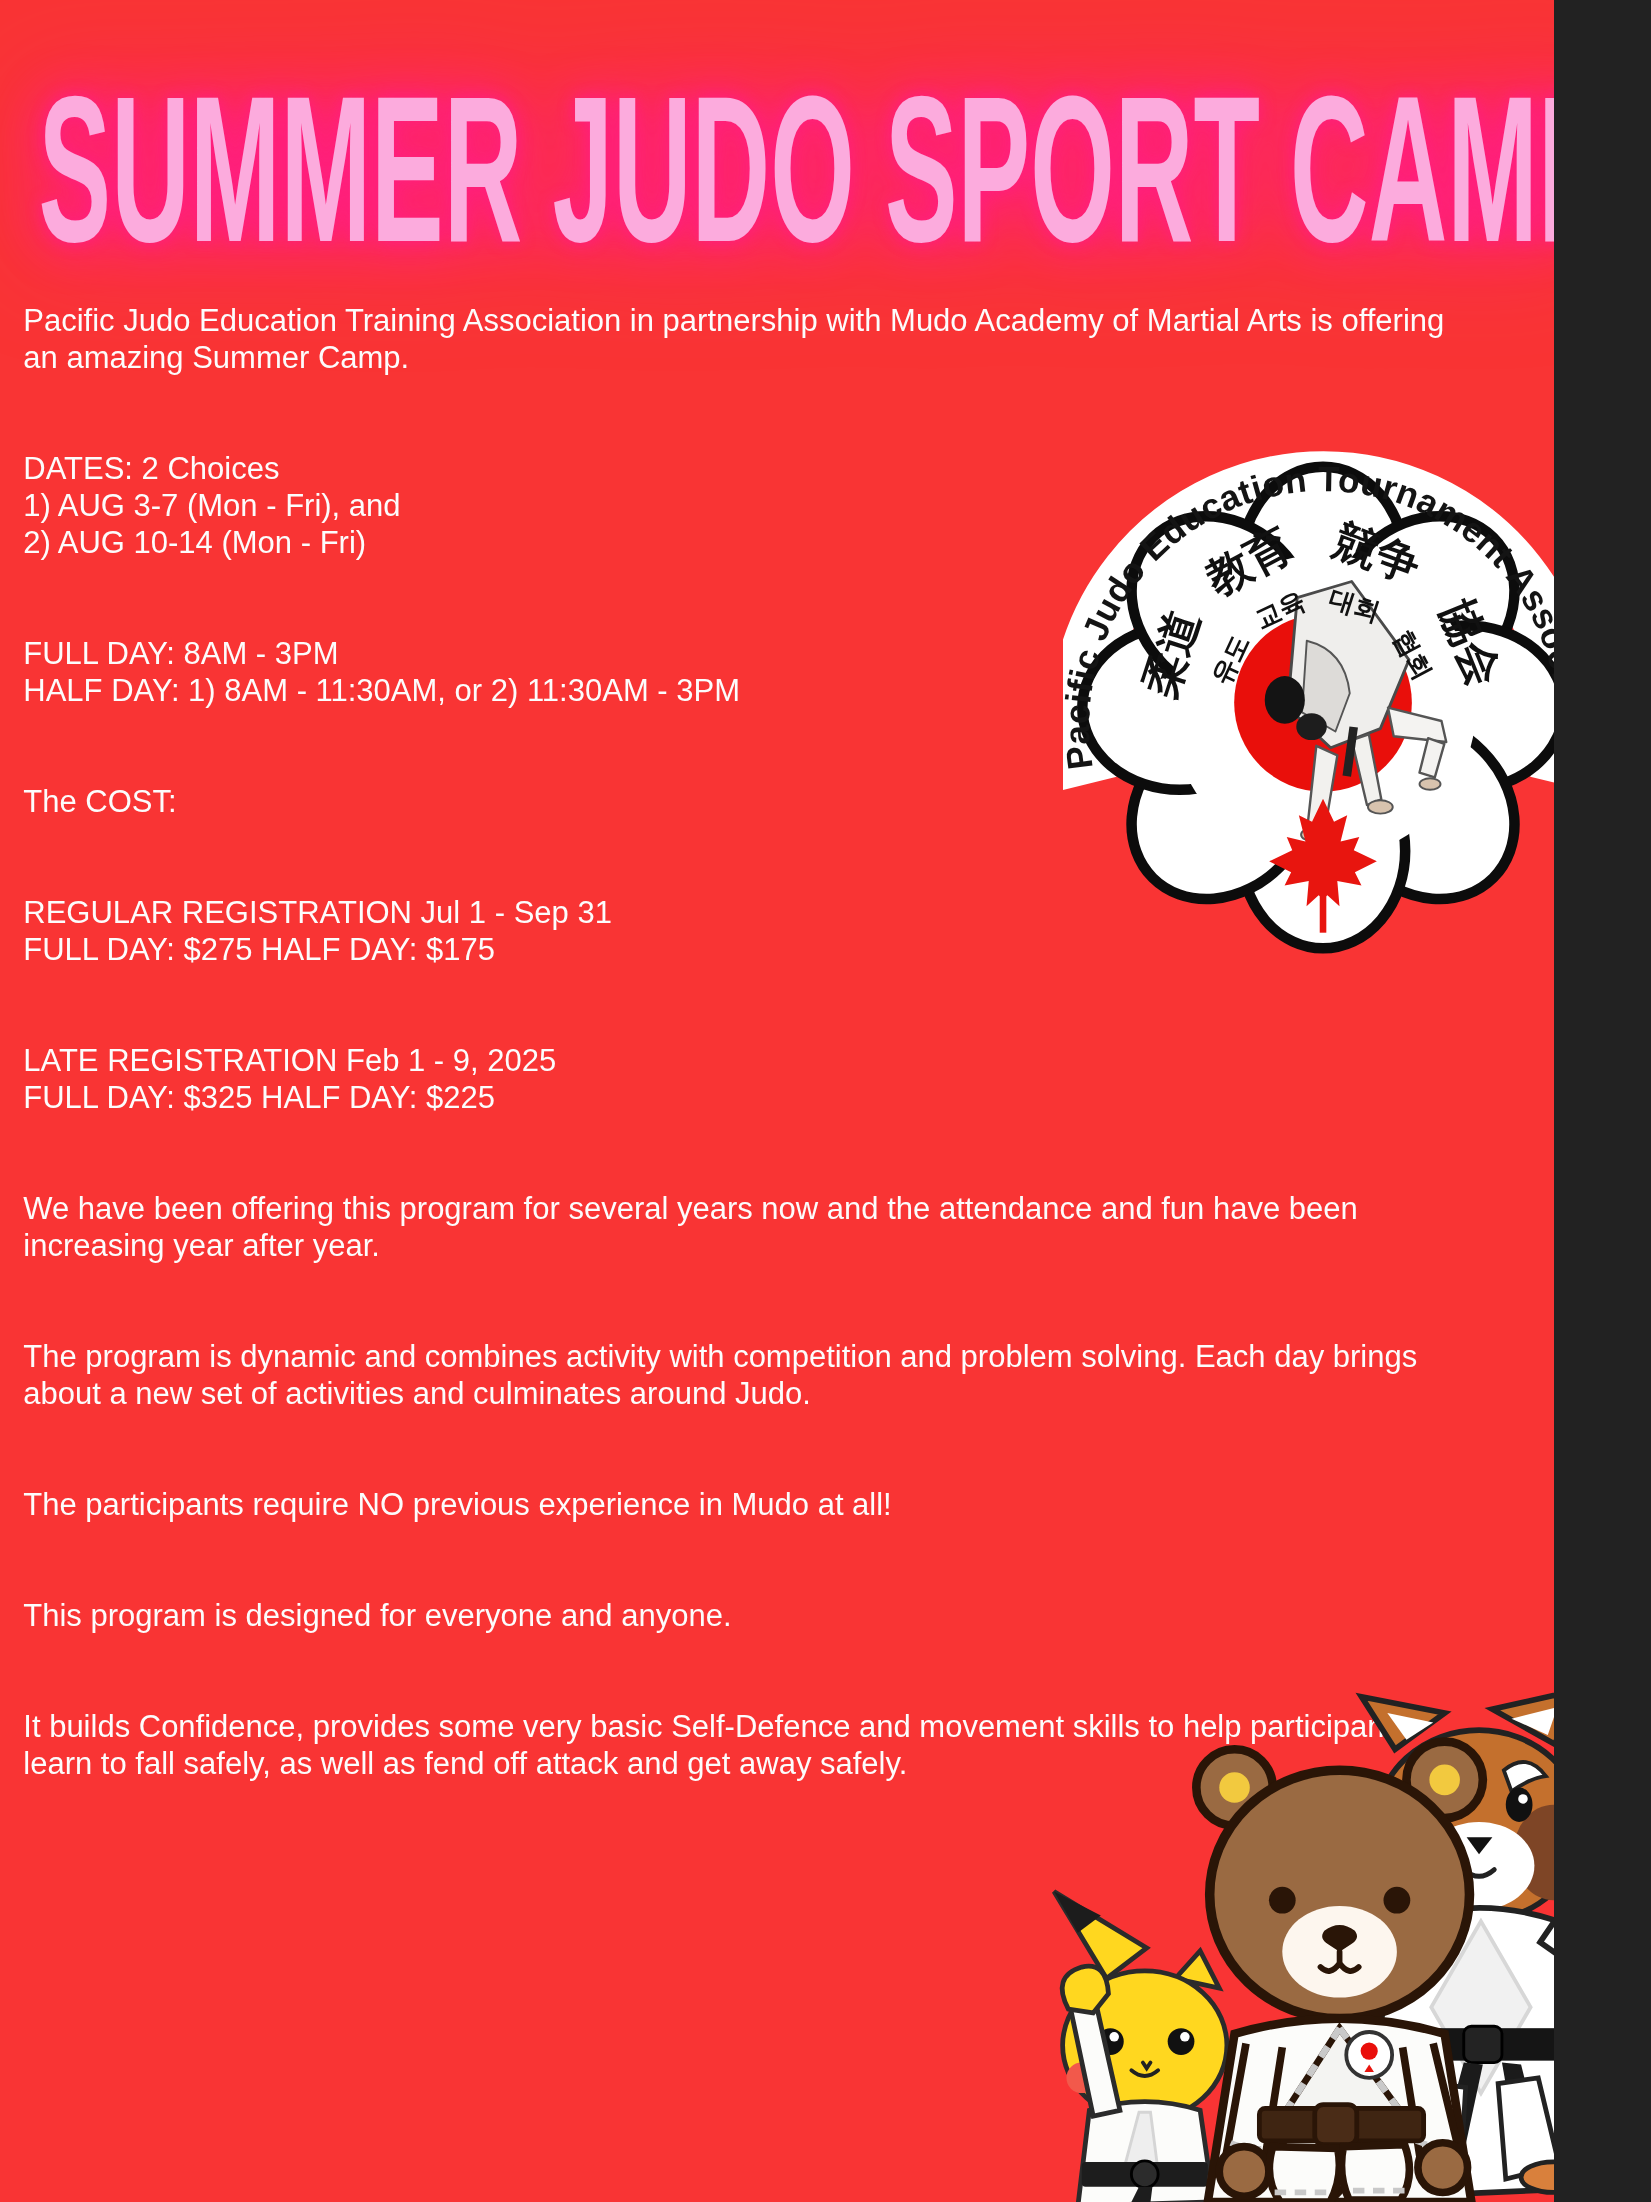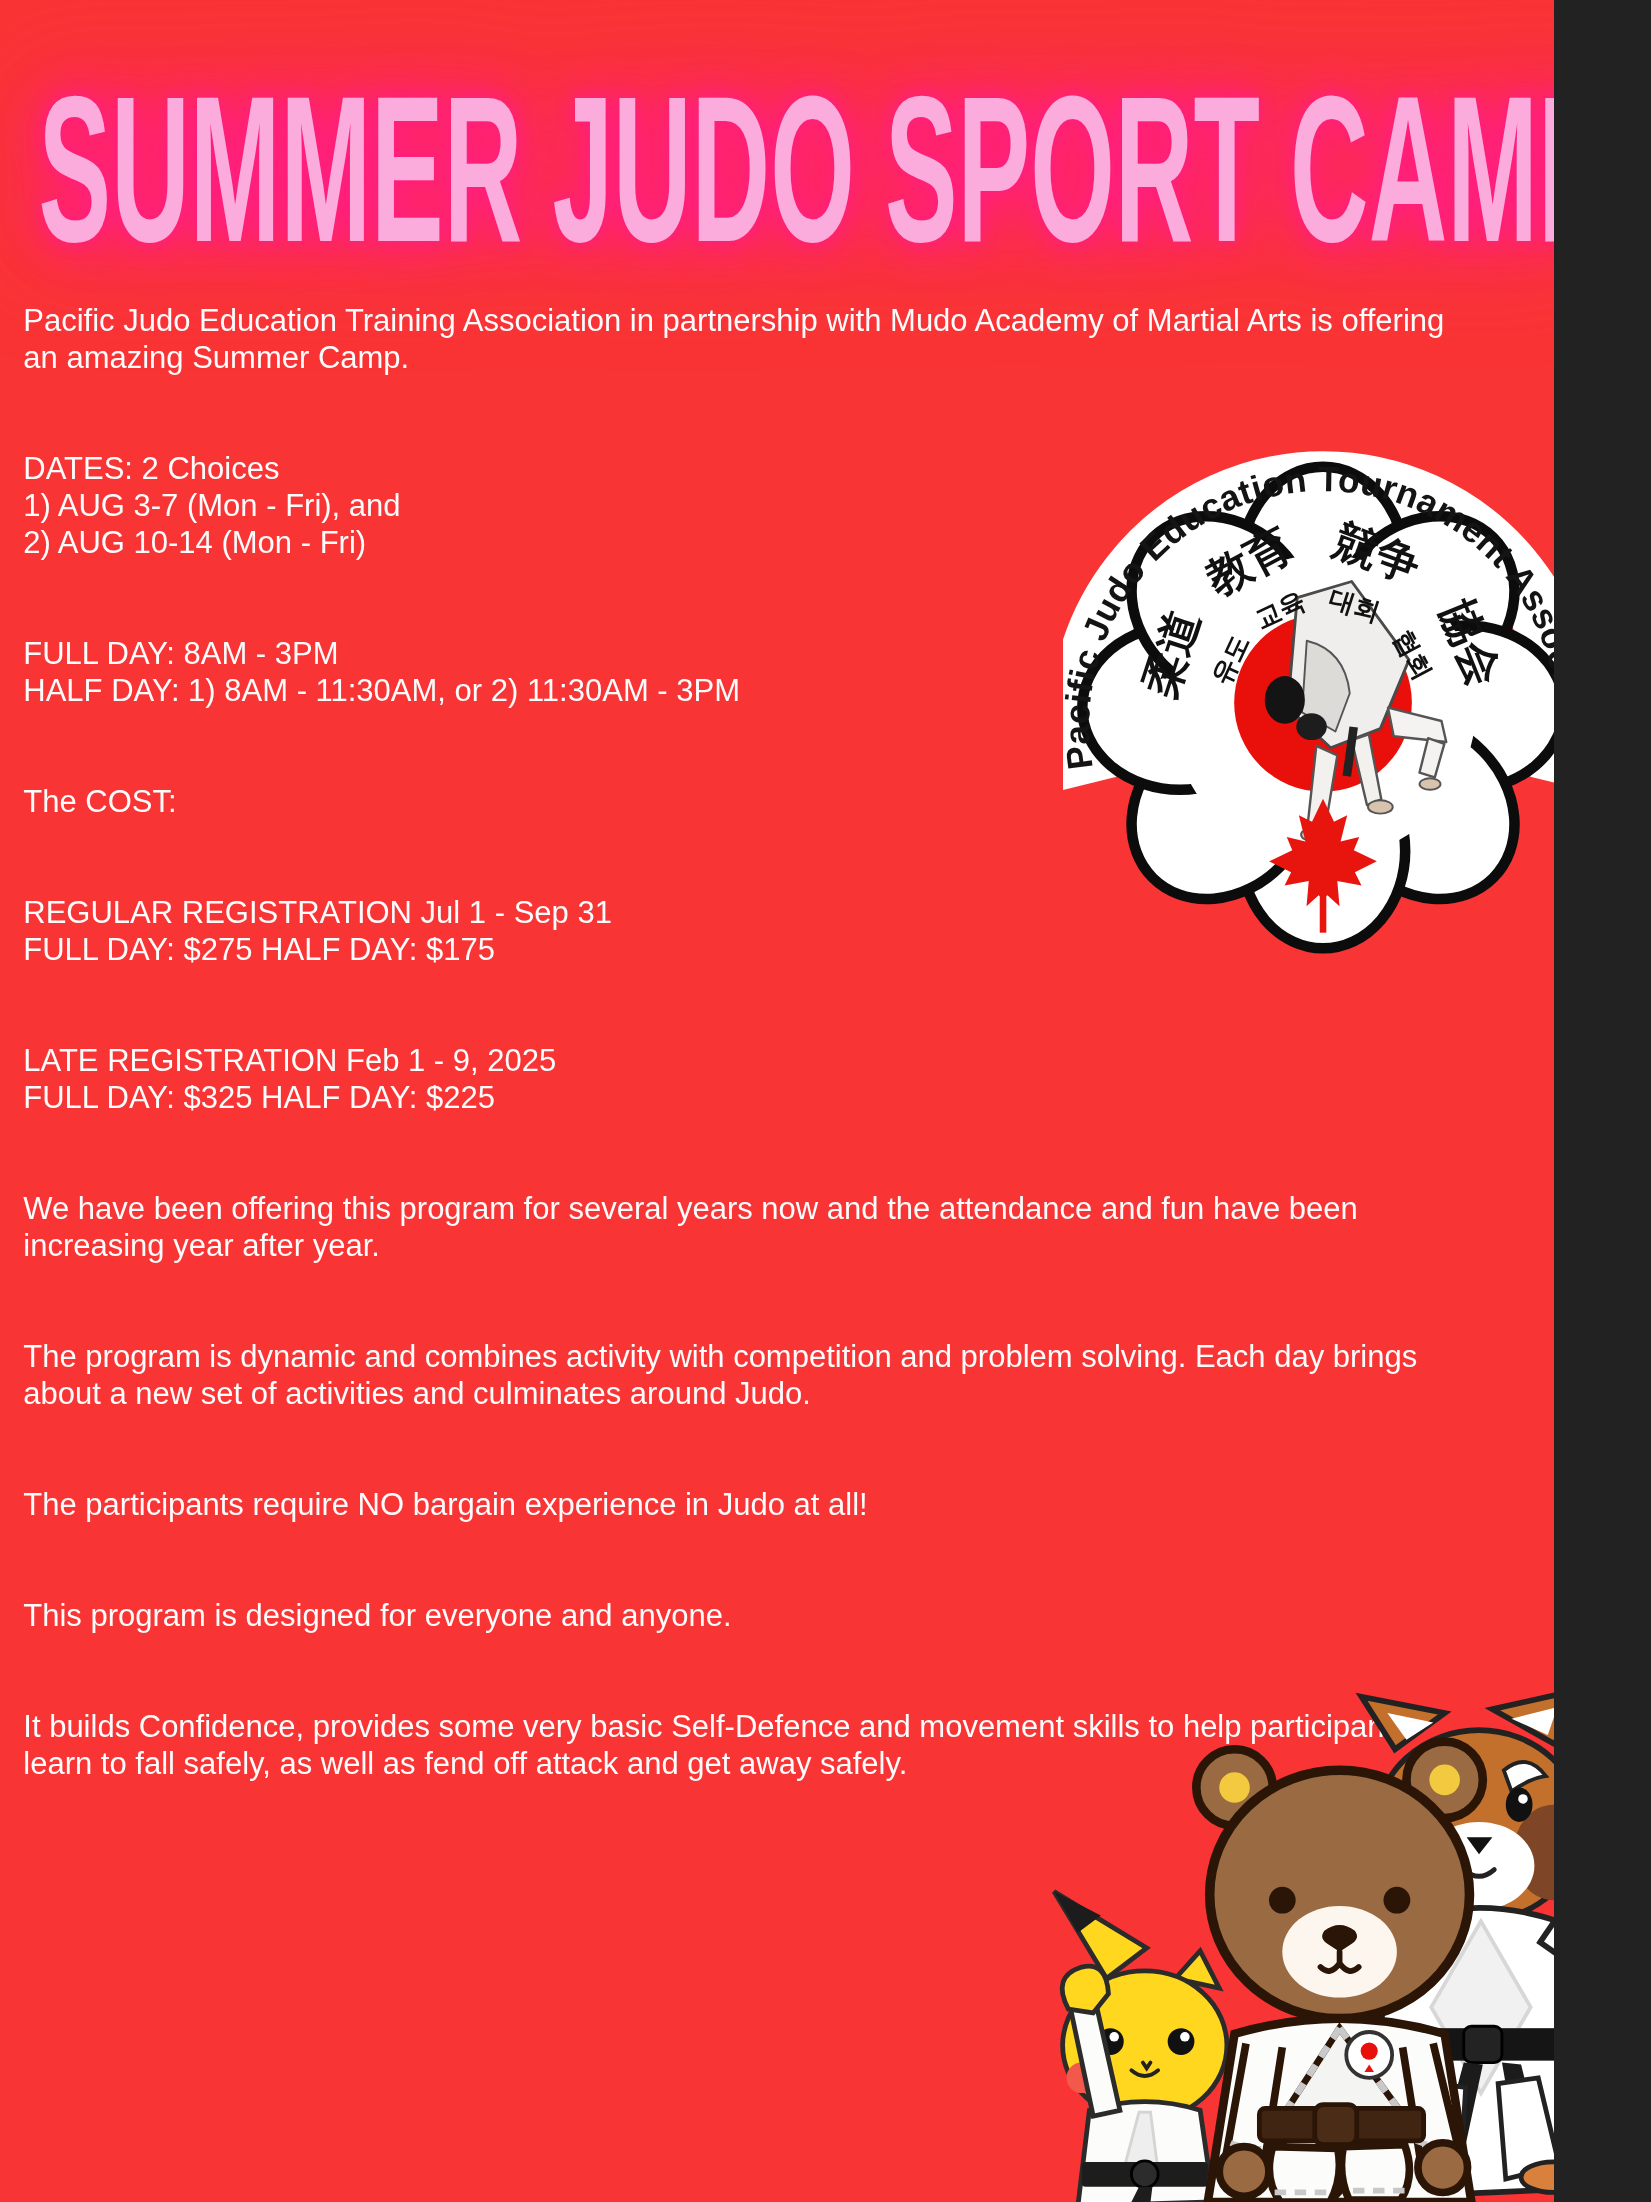--- a/index.html
+++ b/index.html
@@ -56,21 +56,21 @@
 HALF DAY: 1) 8AM - 11:30AM, or 2) 11:30AM - 3PM</p>
     <p>The COST:</p>
     <p>REGULAR REGISTRATION Jul 1 - Sep 31
 FULL DAY: $275 HALF DAY: $175</p>
     <p>LATE REGISTRATION Feb 1 - 9, 2025
 FULL DAY: $325 HALF DAY: $225</p>
     <p>We have been offering this program for several years now and the attendance and fun have been
 increasing year after year.</p>
     <p>The program is dynamic and combines activity with competition and problem solving. Each day brings
 about a new set of activities and culminates around Judo.</p>
-    <p>The participants require NO bargain experience in Judo at all!</p>
+    <p>The participants require NO previous experience in Mudo at all!</p>
     <p>This program is designed for everyone and anyone.</p>
     <p>It builds Confidence, provides some very basic Self-Defence and movement skills to help participants
 learn to fall safely, as well as fend off attack and get away safely.</p>
     
     
     
     
   </div>
 
   <svg class="logo-svg" width="521" height="535" viewBox="0 0 545 560">

